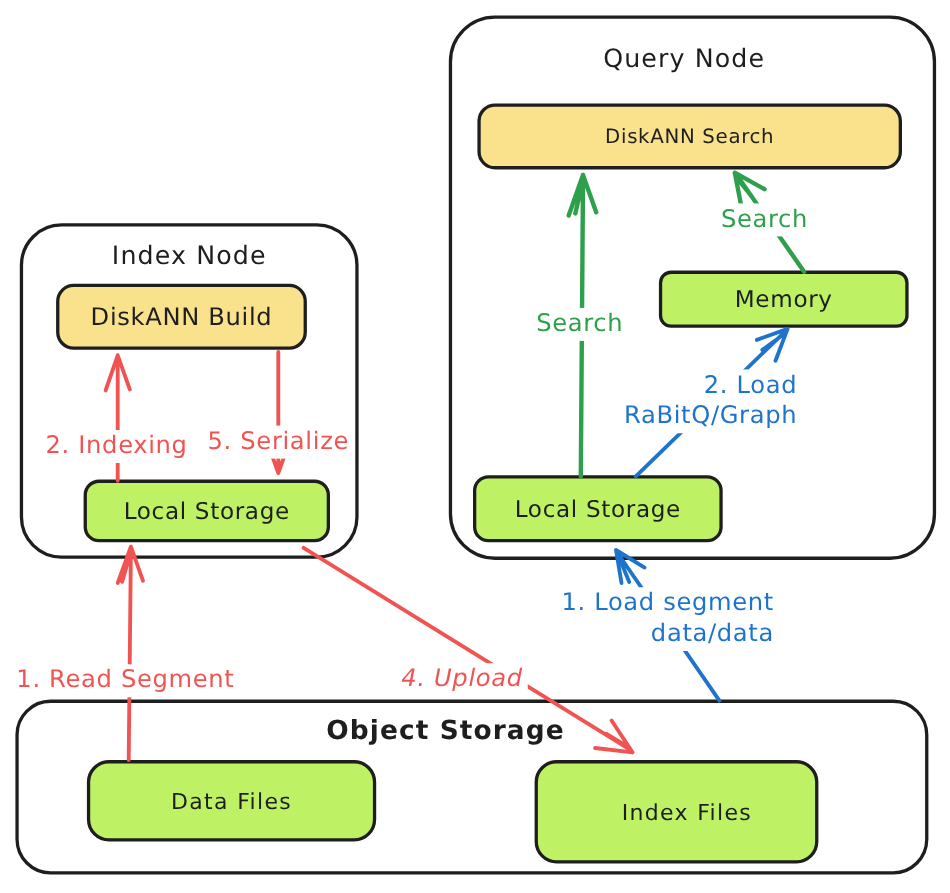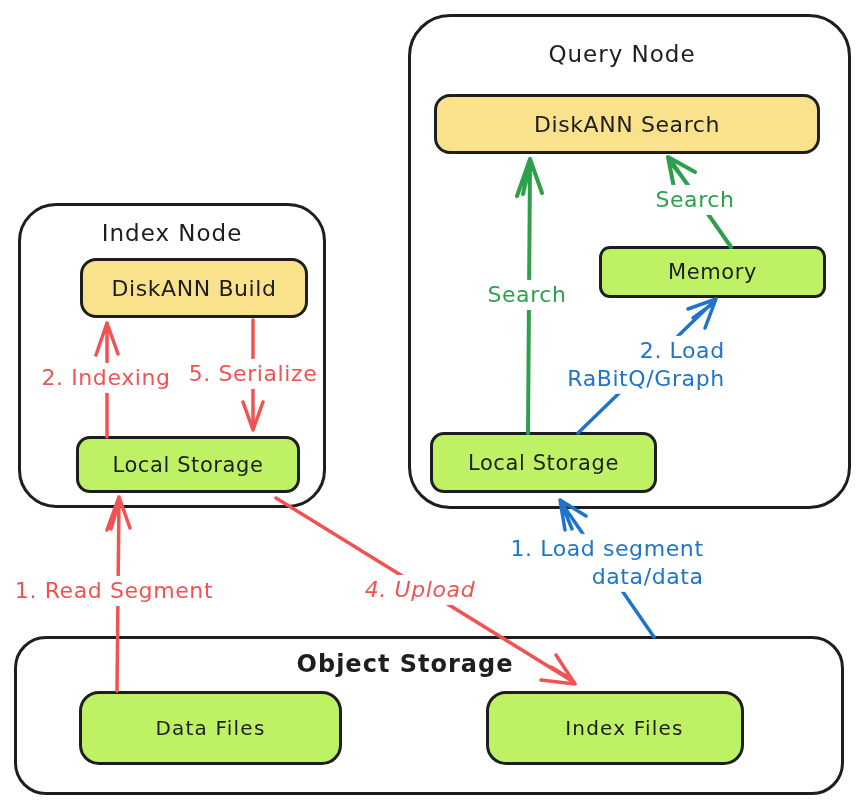--- a/index.html
+++ b/index.html
@@ -58,63 +58,63 @@
     transform: translate(-50%, -50%);
     background: var(--background, #ffffff);
     padding: 1px 5px;
     font-size: 22px;
     letter-spacing: 0.6px;
     white-space: nowrap;
     z-index: 5;
     text-align: right;
     line-height: 1.28;
   }
-  .arrow-label.red   { color: var(--arrow-red,   #f05452); }
+  .arrow-label.red   { color: var(--arrow-red,   #f05452); margin-top: 28px; }
   .arrow-label.green { color: var(--arrow-green, #2ea04c); }
   .arrow-label.blue  { color: var(--arrow-blue,  #1e74cc); }
 </style>
 </head>
 <body>
 
 <div class="stage">
 
   <div class="container-box" style="left:408px; top:14px; width:443px; height:495px; border-radius:42px;"></div>
   <div class="title" style="left:622px; top:54px;">Query Node</div>
 
-  <div class="node-box yellow" style="left:434px; top:94px; width:386px; height:60px; border-radius:16px; font-size:22px;">
+  <div class="node-box yellow" style="left:434px; top:94px; width:386px; height:60px; border-radius:16px; font-size:18px;">
     <span>DiskANN Search</span>
   </div>
 
   <div class="node-box" style="left:599px; top:246px; width:227px; height:52px; border-radius:11px;">
     <span>Memory</span>
   </div>
 
   <div class="node-box" style="left:430px; top:432px; width:227px; height:61px; border-radius:14px;">
     <span>Local Storage</span>
   </div>
 
   <div class="container-box" style="left:18px; top:203px; width:308px; height:305px; border-radius:38px;"></div>
   <div class="title" style="left:172px; top:233px;">Index Node</div>
 
-  <div class="node-box yellow" style="left:80px; top:258px; width:228px; height:60px; border-radius:16px; font-size:22px;">
+  <div class="node-box yellow" style="left:51px; top:258px; width:228px; height:60px; border-radius:16px; font-size:22px;">
     <span>DiskANN Build</span>
   </div>
 
   <div class="node-box" style="left:76px; top:436px; width:224px; height:57px; border-radius:14px;">
     <span>Local Storage</span>
   </div>
 
   <div class="container-box" style="left:14px; top:636px; width:830px; height:159px; border-radius:32px;"></div>
   <div class="title object" style="left:405px; top:664px;font-weight:bold;">Object Storage</div>
 
   <div class="node-box big-label" style="left:79px; top:691px; width:263px; height:74px; border-radius:20px;">
     <span>Data Files</span>
   </div>
 
-  <div class="node-box big-label" style="left:486px; top:691px; width:258px; height:74px; border-radius:20px;padding-left:19px;">
+  <div class="node-box big-label" style="left:486px; top:691px; width:258px; height:94px; border-radius:20px;padding-left:19px;">
     <span>Index Files</span>
   </div>
 
   <svg class="arrows-layer" width="864" height="812" viewBox="0 0 864 812">
     <g>
       <path class="stroke-red" stroke-width="3.5" d="M107 437 L107 326 M107 323 L96 355 M107 323 L118 354"></path>
     </g>
     <g>
       <path class="stroke-red" stroke-width="3.5" d="M253 320 L253 427 M253 430 L243 402 M253 430 L263 402"></path>
     </g>

